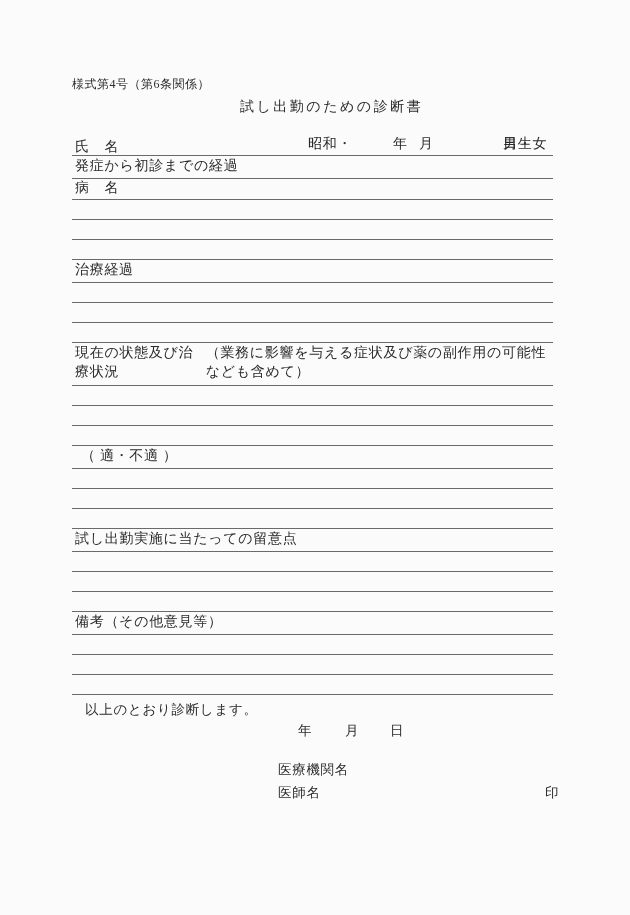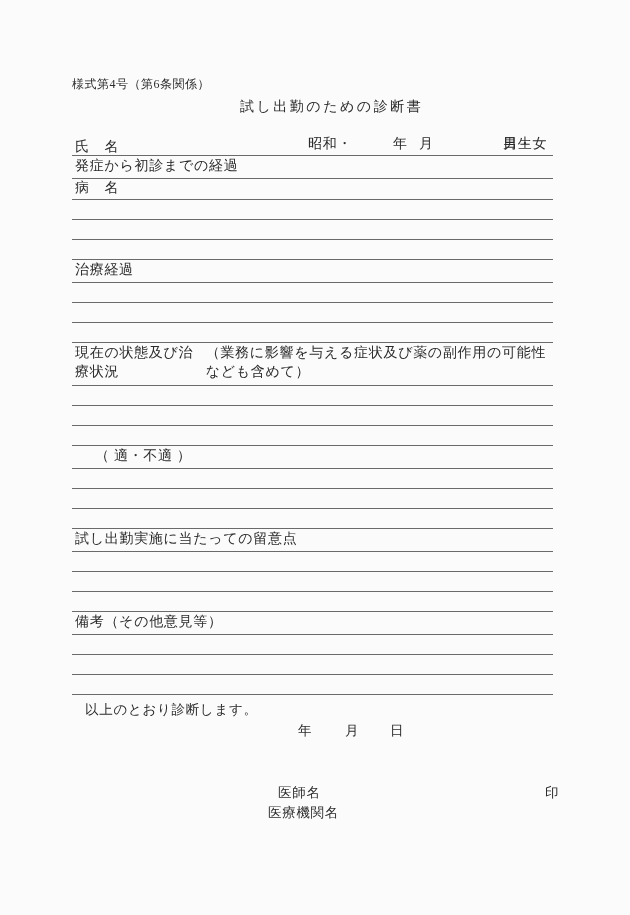--- a/index.html
+++ b/index.html
@@ -35,33 +35,33 @@
   .row.name-row  { height:16px; position:relative; padding-bottom:2px; }
   .row.disease-row { height:21px; }
   .row.label-row { height:23px; }
   .row.tall-label-row {
     height:43px;
     flex-direction:row; align-items:flex-start; justify-content:flex-end;
     line-height:19px;
   }
   .row.blank-row { height:20px; }
   .sub-indent { padding-left:4px; }
-  .choice { margin-left:20px; }
+  .choice { margin-left:6px; }
   .pos { position:absolute; bottom:2px; }
   .pos.era   { left:236px; }
   .pos.yr    { left:321px; }
   .pos.mo    { left:347px; }
   .pos.dy    { left:387px;margin-left:44px; }
   .pos.sx    { left:431px; }
   .footer-item { position:absolute; font-size:13.5px; letter-spacing:0.7px; }
   .statement { left:85px;  top:701px; }
   .date-line { left:72px;  top:722px; width:481px; height:18px; }
   .date-line span { position:absolute; top:0; }
   .d-yr { left:226px; } .d-mo { left:273px; } .d-dy { left:318px; }
-  .institution { left:268px; top:761px;margin-top:43px; }
+  .institution { left:278px; top:761px; }
   .doctor      { left:278px; top:784px;text-align:right; }
   .seal        { left:545px; top:784px; }
 </style>
 </head>
 <body>
 
 <div class="page">
 
   <div class="form-no">様式第4号（第6条関係）</div>
   <div class="doc-title">試し出勤のための診断書</div>

